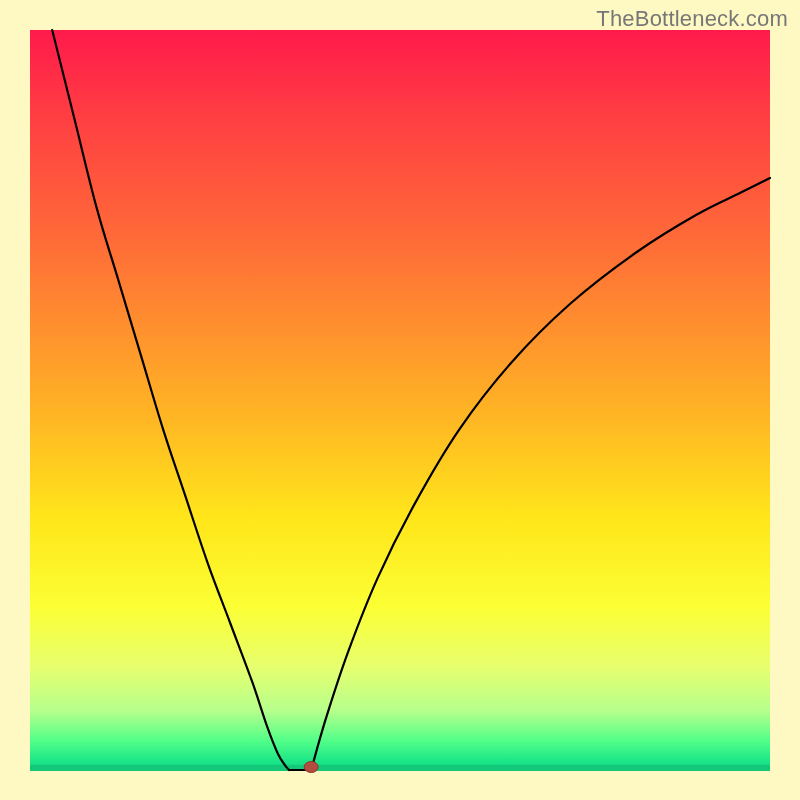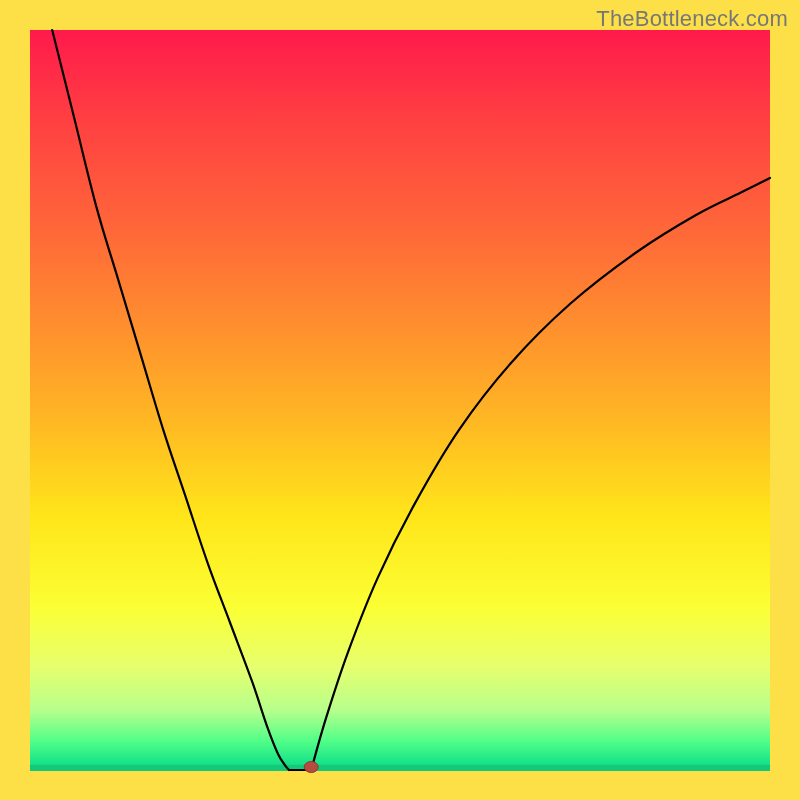--- a/index.html
+++ b/index.html
@@ -2,21 +2,21 @@
 <html><head>
 <meta charset="utf-8">
 <style>
   * { margin: 0; padding: 0; box-sizing: border-box; }
   html, body { width: 800px; height: 800px; overflow: hidden; }
   body { font-family: Arial, Helvetica, sans-serif; }
 
   .frame {
     width: 800px;
     height: 800px;
-    background: #fde047;
+    background: #fef9c3;
     position: relative;
   }
 
   .watermark {
     position: absolute;
     top: 6px;
     right: 12px;
     color: #777;
     font-size: 22px;
     font-weight: 500;

